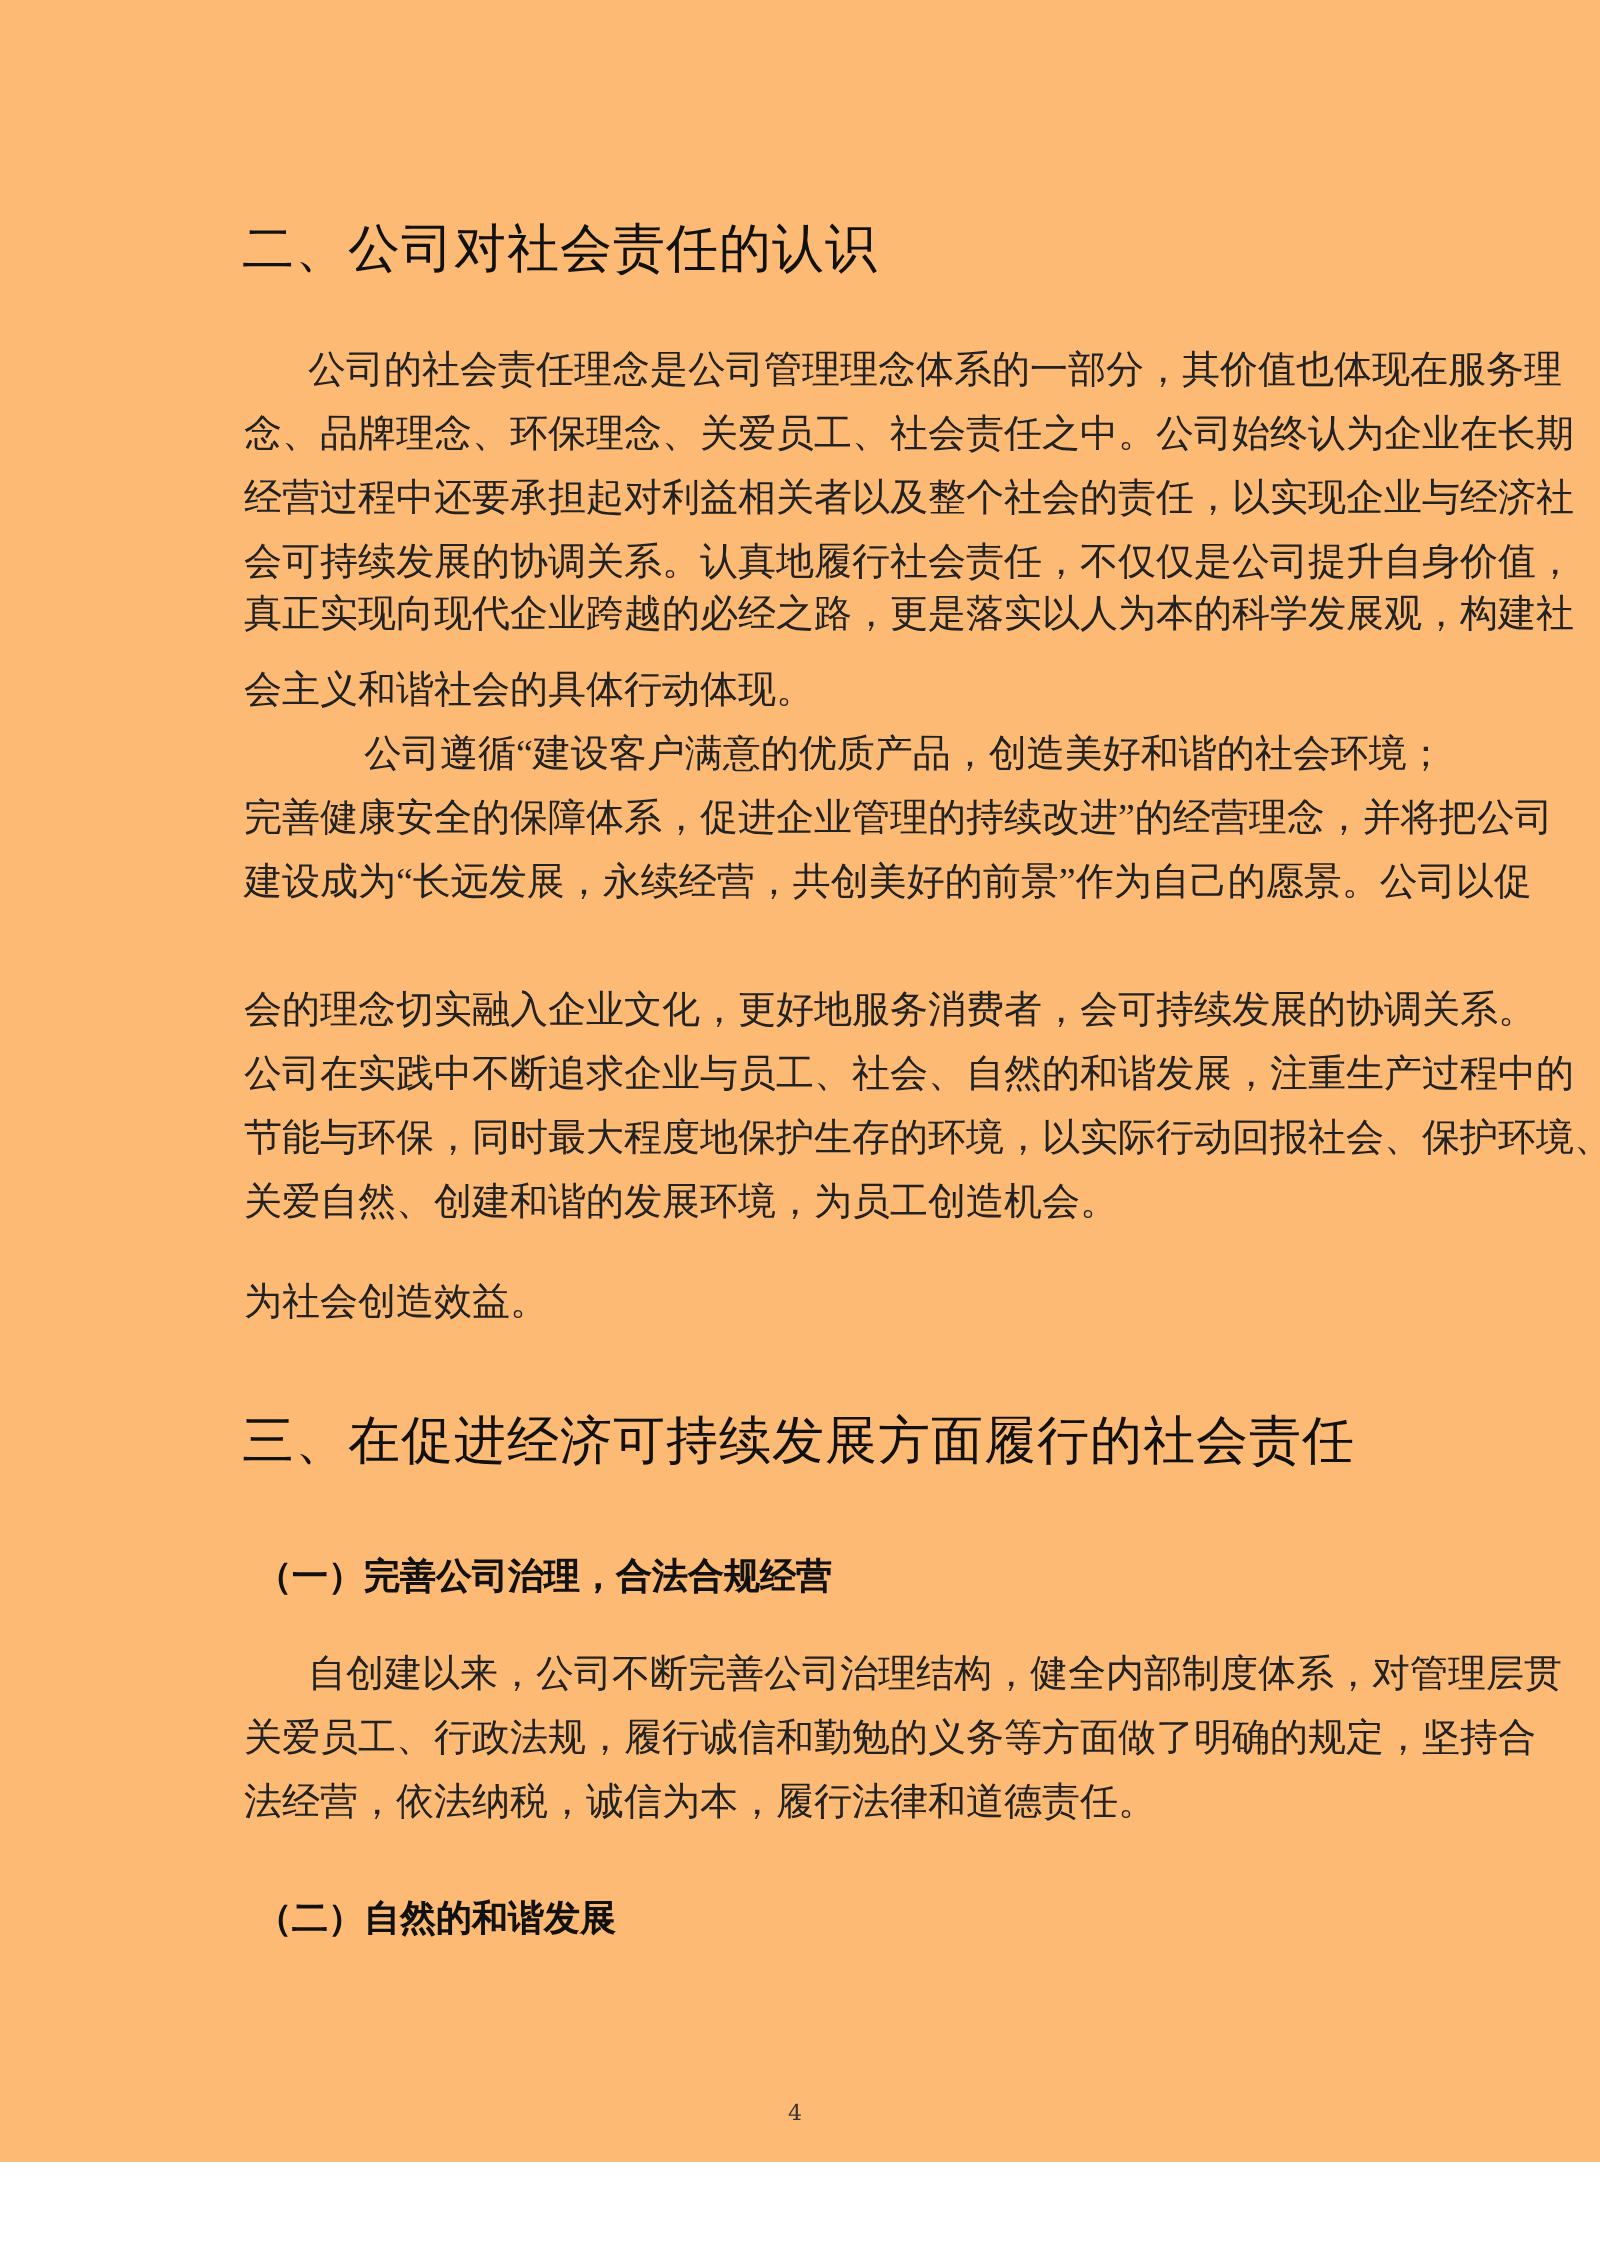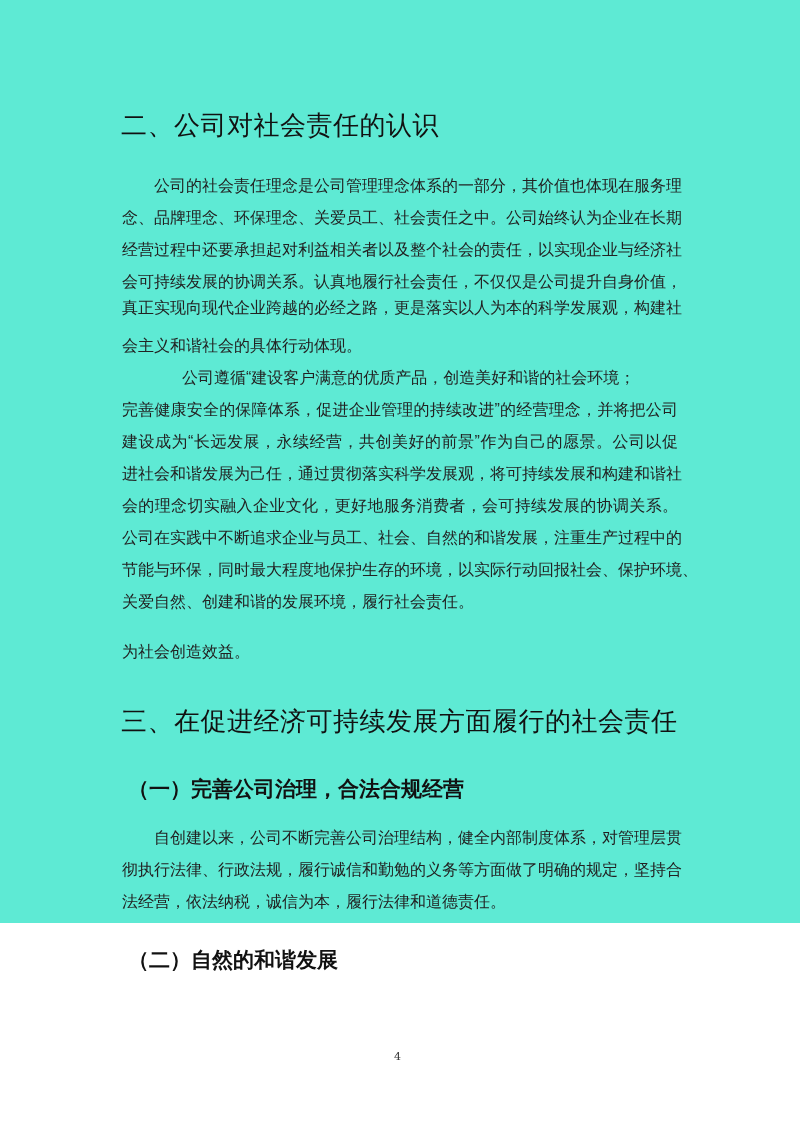--- a/index.html
+++ b/index.html
@@ -1,33 +1,33 @@
 <!DOCTYPE html>
 <html><head>
   <meta charset="utf-8">
   <style>
     html, body { margin: 0; padding: 0; background: #ffffff; }
     body { width: 800px; height: 1131px; position: relative; overflow: hidden; color: #1a1a1a; }
-    .page { position: absolute; left: 0; top: 0; width: 800px; height: 923px; background: #5eead4; }
+    .page { position: absolute; left: 0; top: 0; width: 800px; height: 1081px; background: #fdba74; }
     .h1 {
       position: absolute; left: 121px;
       font-family: "DejaVu Serif", "Liberation Serif", serif;
       font-size: 26px; line-height: 30px; font-weight: normal; color: #111;
       white-space: nowrap; letter-spacing: 0.5px;
     }
     .h2 {
       position: absolute; left: 128px;
       font-family: "DejaVu Sans", "Liberation Sans", sans-serif;
-      font-size: 21px; line-height: 24px; font-weight: bold; color: #111;
+      font-size: 18px; line-height: 24px; font-weight: bold; color: #111;
       white-space: nowrap;
     }
     .line {
       position: absolute; left: 122px; width: 556px;
-      font-family: Liberation Sans, sans-serif;
-      font-size: 16px; line-height: 22px; color: #222;
+      font-family: Liberation Serif, serif;
+      font-size: 19px; line-height: 22px; color: #222;
       white-space: nowrap; text-align: justify; text-align-last: justify;
     }
     .line.indent { left: 154px; width: 524px; }
     .line.last { text-align-last: left; width: auto; }
     .line.center-start { left: 182px; width: auto; text-align-last: left; }
     .page-num {
       position: absolute; left: 394px; top: 1050px;
       font-family: "DejaVu Serif", "Liberation Serif", serif;
       font-size: 11px; color: #333;
     }
@@ -42,33 +42,32 @@
   <div class="line indent" style="top:175px;">公司的社会责任理念是公司管理理念体系的一部分，其价值也体现在服务理</div>
   <div class="line" style="top:207px;">念、品牌理念、环保理念、关爱员工、社会责任之中。公司始终认为企业在长期</div>
   <div class="line" style="top:239px;">经营过程中还要承担起对利益相关者以及整个社会的责任，以实现企业与经济社</div>
   <div class="line" style="top:271px;">会可持续发展的协调关系。认真地履行社会责任，不仅仅是公司提升自身价值，</div>
   <div class="line" style="top:297px;">真正实现向现代企业跨越的必经之路，更是落实以人为本的科学发展观，构建社</div>
   <div class="line last" style="top:335px;">会主义和谐社会的具体行动体现。</div>
 
   <div class="line center-start" style="top:367px;">公司遵循“建设客户满意的优质产品，创造美好和谐的社会环境；</div>
   <div class="line" style="top:399px;">完善健康安全的保障体系，促进企业管理的持续改进”的经营理念，并将把公司</div>
   <div class="line" style="top:431px;">建设成为“长远发展，永续经营，共创美好的前景”作为自己的愿景。公司以促</div>
-  <div class="line" style="top:463px;">进社会和谐发展为己任，通过贯彻落实科学发展观，将可持续发展和构建和谐社</div>
   <div class="line" style="top:495px;">会的理念切实融入企业文化，更好地服务消费者，会可持续发展的协调关系。</div>
   <div class="line" style="top:527px;">公司在实践中不断追求企业与员工、社会、自然的和谐发展，注重生产过程中的</div>
   <div class="line" style="top:559px;">节能与环保，同时最大程度地保护生存的环境，以实际行动回报社会、保护环境、</div>
-  <div class="line last" style="top:591px;">关爱自然、创建和谐的发展环境，履行社会责任。</div>
+  <div class="line last" style="top:591px;">关爱自然、创建和谐的发展环境，为员工创造机会。</div>
 
   <div class="line last" style="top:641px;">为社会创造效益。</div>
 
   <div class="h1" style="top:706px;">三、在促进经济可持续发展方面履行的社会责任</div>
 
   <div class="h2" style="top:777px;">（一）完善公司治理，合法合规经营</div>
 
   <div class="line indent" style="top:827px;">自创建以来，公司不断完善公司治理结构，健全内部制度体系，对管理层贯</div>
-  <div class="line" style="top:859px;">彻执行法律、行政法规，履行诚信和勤勉的义务等方面做了明确的规定，坚持合</div>
+  <div class="line" style="top:859px;">关爱员工、行政法规，履行诚信和勤勉的义务等方面做了明确的规定，坚持合</div>
   <div class="line last" style="top:891px;">法经营，依法纳税，诚信为本，履行法律和道德责任。</div>
 
   <div class="h2" style="top:948px;">（二）自然的和谐发展</div>
 
 
   <div class="page-num">4</div>
 </div>
 
 </body></html>

